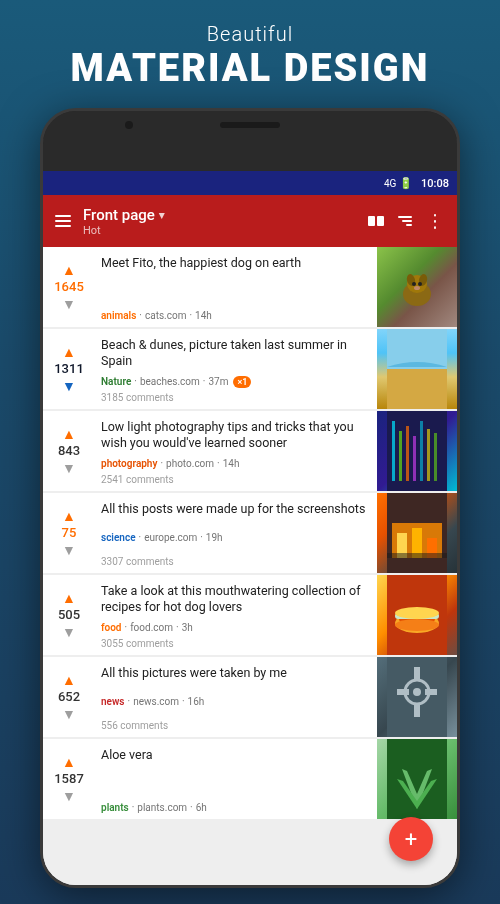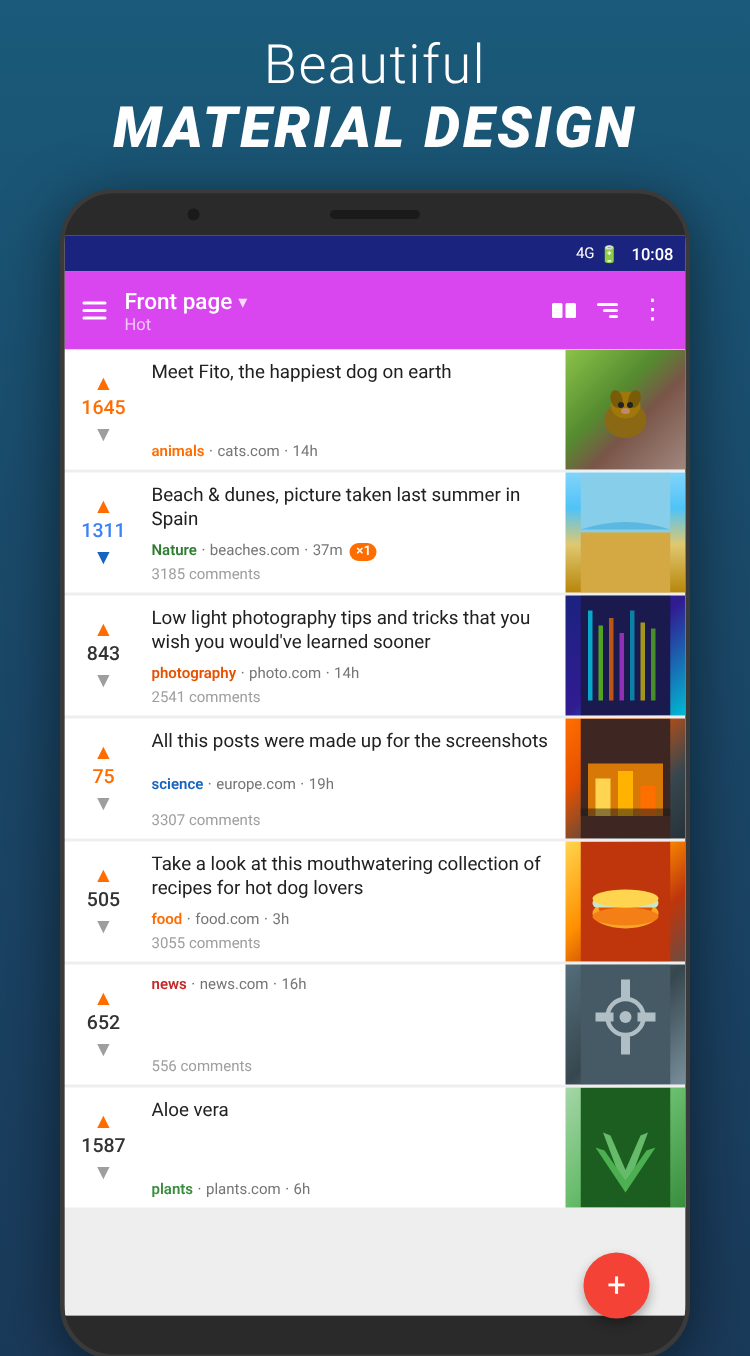--- a/index.html
+++ b/index.html
@@ -12,34 +12,33 @@
       position: relative;
     }
 
     
     .hero-text {
       text-align: center;
       color: white;
       padding: 22px 0 18px;
     }
     .hero-text .beautiful {
-      font-size: 36px;
+      font-size: 20px;
       font-weight: 300;
       display: block;
       letter-spacing: 1px;
     }
     .hero-text .material-design {
       font-size: 38px;
       font-weight: 300;
       display: block;
       letter-spacing: 2px;
     }
     .hero-text .material-design span {
       font-weight: 900;
-      font-style: italic;
     }
 
     
     .phone {
       width: 420px;
       height: 780px;
       background: #2a2a2a;
       border-radius: 36px;
       margin: 0 auto;
       position: relative;
@@ -71,20 +70,21 @@
       position: absolute;
       left: 82px;
       top: 10px;
     }
 
     
     .screen {
       background: #f5f5f5;
       height: 720px;
       overflow: hidden;
+      margin-top: 32px;
     }
 
     
     .status-bar {
       background: #1a237e;
       height: 24px;
       display: flex;
       align-items: center;
       justify-content: flex-end;
       padding: 0 8px;
@@ -99,21 +99,21 @@
     }
     .status-time {
       color: white;
       font-size: 11px;
       font-weight: 500;
       margin-left: 4px;
     }
 
     
     .app-bar {
-      background: #d946ef;
+      background: #b91c1c;
       height: 52px;
       display: flex;
       align-items: center;
       padding: 0 12px;
       gap: 12px;
     }
     .app-bar-title {
       flex: 1;
       color: white;
     }
@@ -172,21 +172,21 @@
       cursor: pointer;
       line-height: 1;
     }
     .vote-count {
       font-size: 13px;
       font-weight: 500;
       color: #333;
       line-height: 1.2;
     }
     .vote-count.orange { color: #ff6d00; }
-    .vote-count.blue { color: #3b82f6; }
+    .vote-count.blue { color: #0f172a; }
 
     .arrow-up { color: #ff6d00; }
     .arrow-down { color: #9e9e9e; }
     .arrow-down.blue { color: #1565c0; }
 
     .post-content {
       flex: 1;
       padding: 8px 6px 6px;
       display: flex;
       flex-direction: column;
@@ -550,20 +550,21 @@
         </div>
       </div>
 
       <div class="post-card">
         <div class="vote-section">
           <span class="vote-up arrow-up">▲</span>
           <span class="vote-count">652</span>
           <span class="vote-down arrow-down">▼</span>
         </div>
         <div class="post-content">
+          <div class="post-title">All this pictures were taken by me</div>
           <div class="post-meta">
             <span class="category cat-news">news</span>
             <span>·</span>
             <span>news.com</span>
             <span>·</span>
             <span>16h</span>
           </div>
           <div class="post-comments">
             <span>556 comments</span>
           </div>

